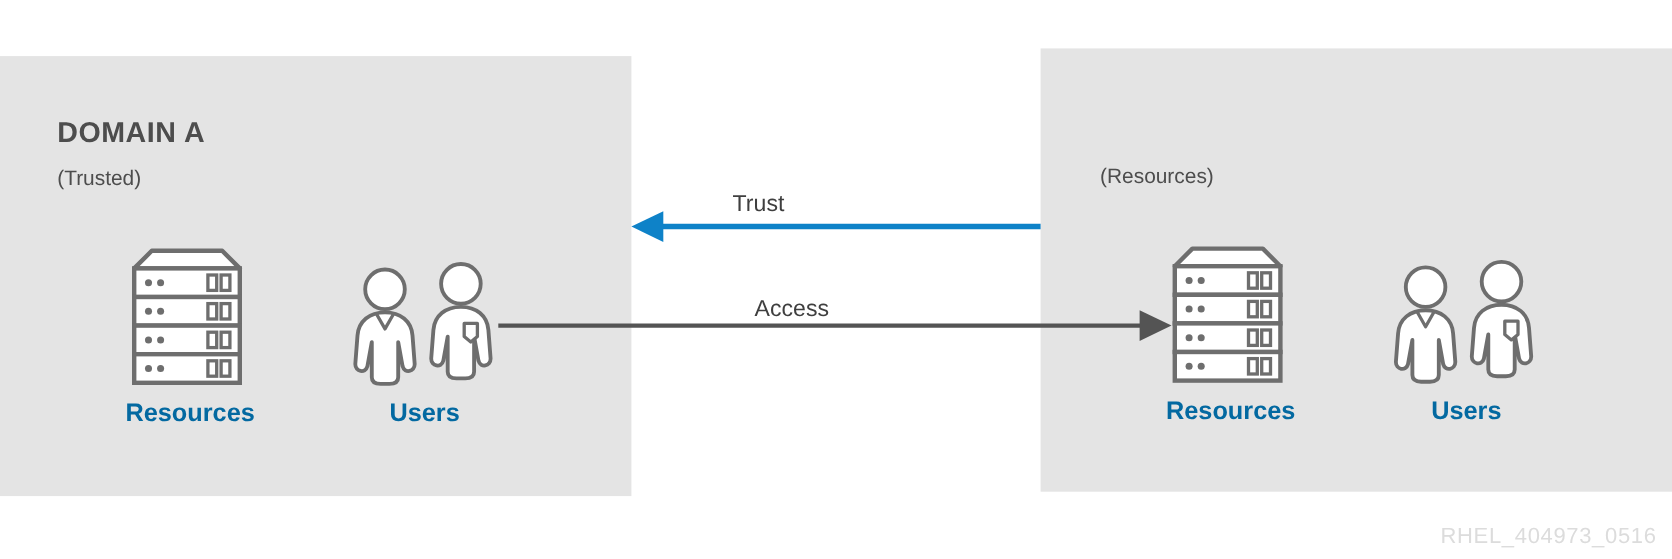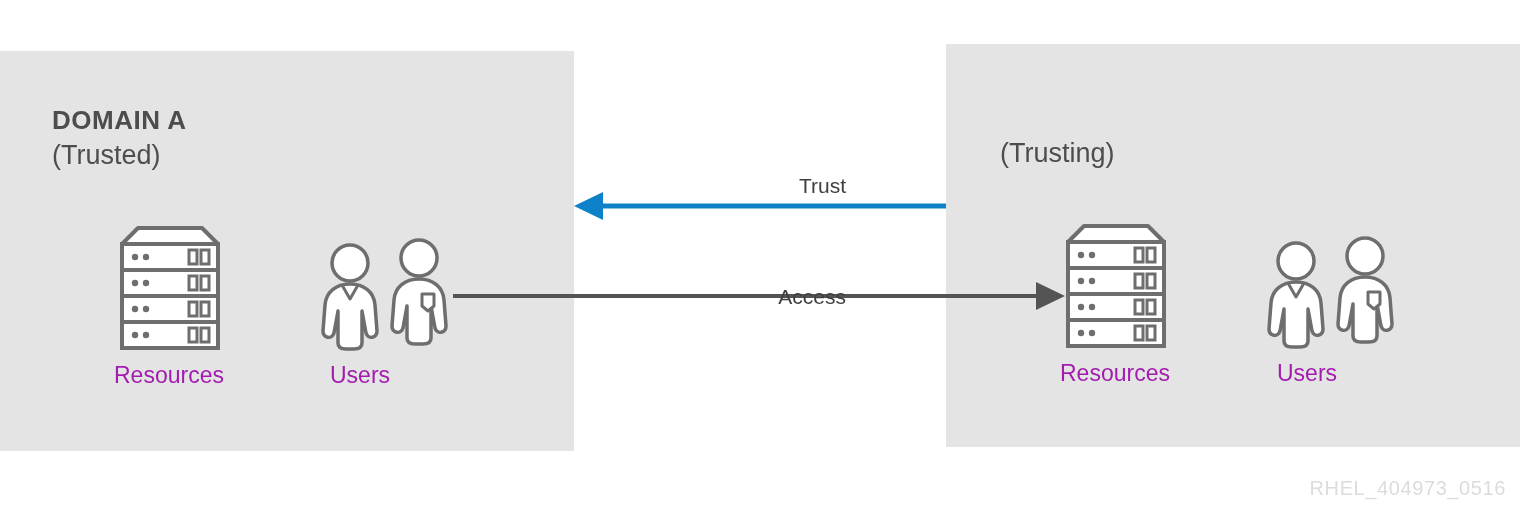--- a/index.html
+++ b/index.html
@@ -36,50 +36,52 @@
   .domain-title {
     position: absolute;
     font-weight: bold;
     font-size: 26px;
     letter-spacing: 0.5px;
     color: #4d4d4d;
     white-space: nowrap;
   }
   .domain-sub {
     position: absolute;
-    font-size: 27px;
+    font-size: 19px;
     color: #4d4d4d;
     white-space: nowrap;
+    margin-top: 12px;
   }
   #title-a { left: 52px; top: 105px; }
   #sub-a   { left: 52px; top: 140px; }
   #title-b { left: 1000px; top: 103px; }
   #sub-b   { left: 1000px; top: 138px; }
 
   .icon-label {
     position: absolute;
     font-size: 23px;
-    color: #a21caf;
-    white-space: nowrap;
-    text-align: left;
+    color: #0369a1;
+    white-space: nowrap;
+    text-align: center;
+    font-weight: bold;
   }
   #label-res-a  { left: 114px;  top: 362px; width: 112px; }
   #label-users-a{ left: 330px;  top: 362px; width: 112px; }
   #label-res-b  { left: 1060px; top: 360px; width: 112px; }
   #label-users-b{ left: 1277px; top: 360px; width: 112px; }
 
   .arrow-label {
     position: absolute;
     font-size: 21px;
     color: #3f3f3f;
     white-space: nowrap;
-    text-align: right;
+    text-align: left;
   }
   #label-trust  { left: 666px; top: 174px; width: 180px; }
-  #label-access { left: 666px; top: 269px; width: 180px; margin-top: 16px; }
+  #label-access { left: 686px; top: 269px; width: 180px; }
 
   .svg-layer {
     position: absolute;
     left: 0;
     top: 0;
     width: 1520px;
     height: 508px;
     pointer-events: none;
   }
   .watermark {
@@ -96,21 +98,21 @@
 <body>
 
 <div id="canvas">
 
   <div class="panel" id="panel-a"></div>
   <div class="panel" id="panel-b"></div>
 
   <div class="domain-title" id="title-a">DOMAIN A</div>
   <div class="domain-sub" id="sub-a">(Trusted)</div>
 
-  <div class="domain-sub" id="sub-b">(Trusting)</div>
+  <div class="domain-sub" id="sub-b">(Resources)</div>
 
   <svg class="svg-layer" viewBox="0 0 1520 508">
 
     <defs>
 
       <g id="server-rack">
 
         <path d="M 4 22 L 20 6 L 84 6 L 100 22 Z" fill="#ffffff" stroke="#6e6e6e" stroke-width="4" stroke-linejoin="round"></path>
 
         <rect x="4" y="22" width="96" height="26" fill="#ffffff" stroke="#6e6e6e" stroke-width="4"></rect>

